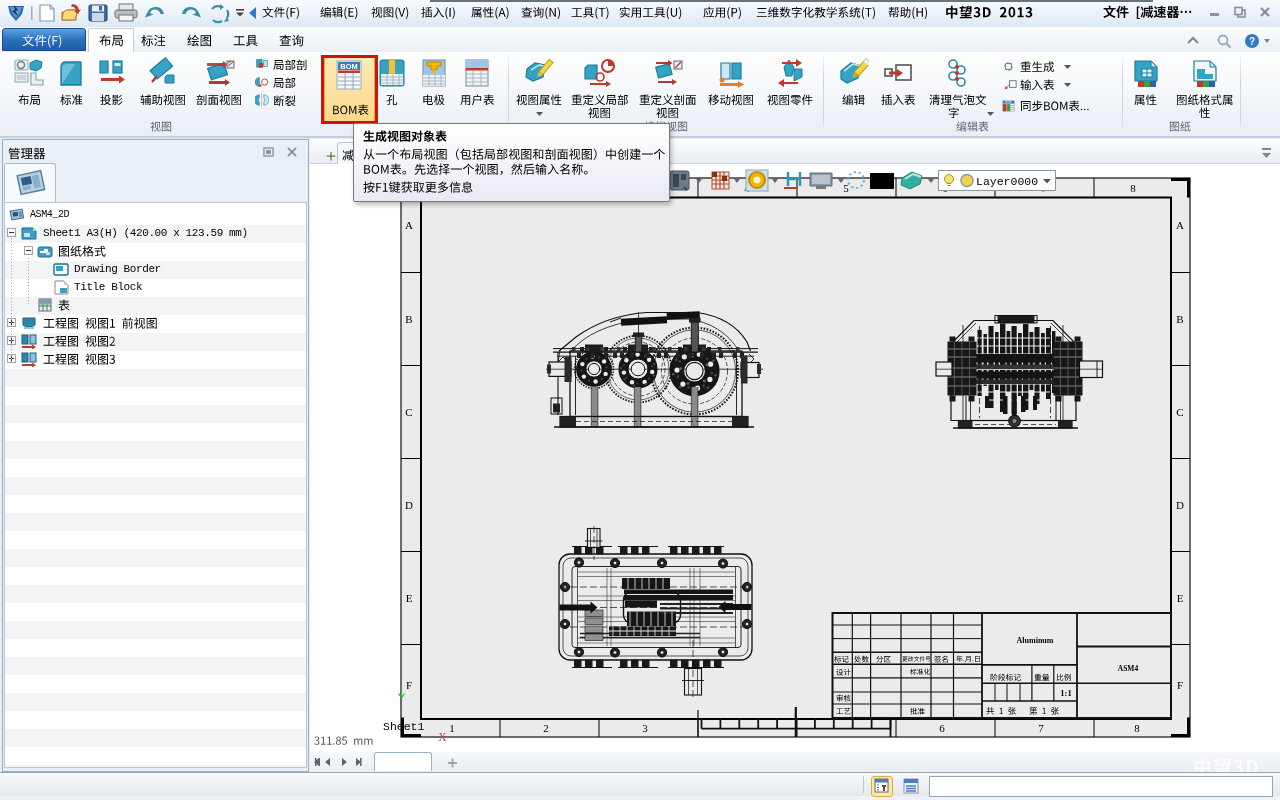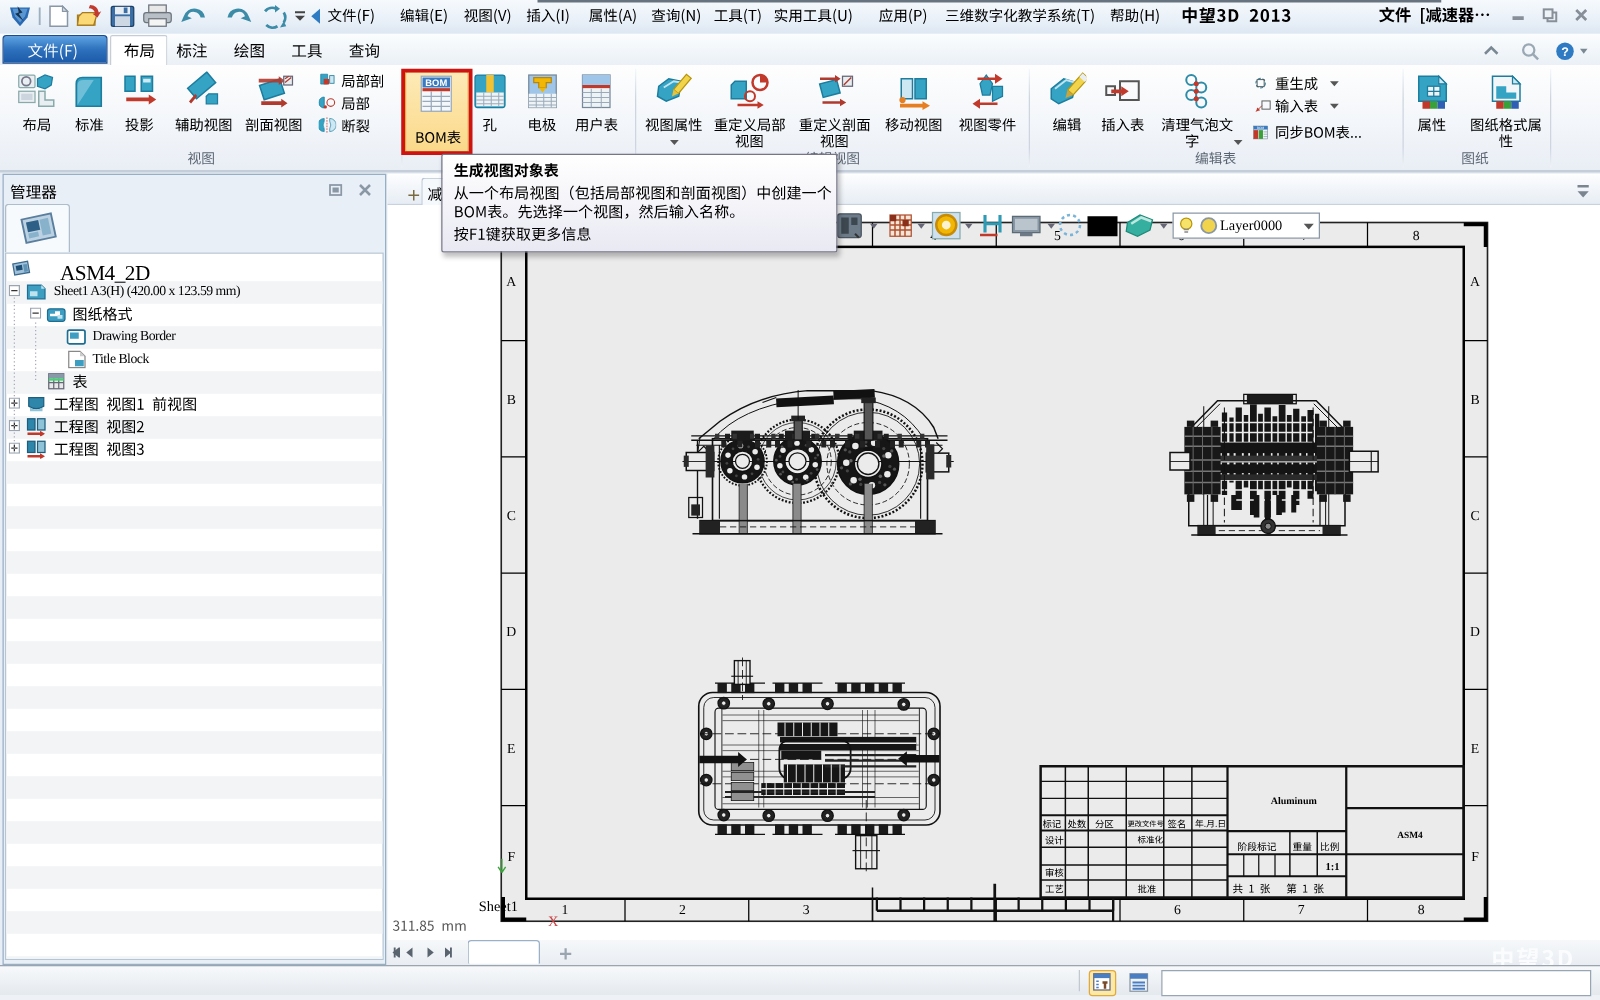--- a/index.html
+++ b/index.html
@@ -1,18 +1,18 @@
 <!DOCTYPE html>
 <html><head><meta charset="utf-8">
 <style>
 *{margin:0;padding:0;box-sizing:border-box}
 html,body{width:1280px;height:800px;overflow:hidden;font-family:"Liberation Sans",sans-serif;background:#fff}
 .abs{position:absolute}
 #page{position:relative;width:1280px;height:800px;background:#e8eef5}
-.mono{font-family:Liberation Serif, serif}
+.mono{font-family:Liberation Mono, monospace}
 </style></head><body>
 <div id="page">
 <div class="abs" style="left:0;top:0;width:1280px;height:27px;background:linear-gradient(#f6fafd,#e9f0f8 60%,#dde7f2)"></div>
     <div class="abs" style="left:430px;top:0px;width:723px;height:1.5px;background:#67737e"></div>
     <svg class="abs" style="left:0;top:0" width="260" height="26" viewBox="0 0 260 26">
 <g>
 
  <path d="M8 6 L24 6 L22 14 L16 21 L10 14 Z" fill="#2b6bb4"></path>
  <path d="M10 7 L22 7 L20 13 L16 18 L12 13 Z" fill="#5a96d2"></path>
  <path d="M14 5 l4 5 -3 1 4 6 -7 -6 3 -1 z" fill="#16324f"></path>
@@ -473,21 +473,21 @@
       <div class="abs" style="left:0;top:526px;width:303px;height:18px;background:#f2f4f6"></div>
       <div class="abs" style="left:0;top:562px;width:303px;height:18px;background:#f2f4f6"></div>
     </div>
     <svg class="abs" style="left:9px;top:207px" width="16" height="16" viewBox="0 0 16 16">
       <g transform="rotate(-10 8 8)">
         <rect x="2" y="3" width="12" height="9" fill="#9fc0d8" stroke="#3a6a8e" stroke-width="1"></rect>
         <rect x="4" y="5" width="5" height="4" fill="#1d4e74"></rect>
         <rect x="10" y="5" width="3" height="6" fill="#5f93b4"></rect>
       </g>
     </svg>
-    <div class="abs mono" style="left:48px;top:209px;font-size:17px;letter-spacing:-0.4px;color:#000">ASM4_2D</div>
+    <div class="abs mono" style="left:30px;top:209px;font-size:10px;letter-spacing:-0.4px;color:#000">ASM4_2D</div>
     <svg class="abs" style="left:7px;top:228px" width="9" height="9">
       <rect x="0.5" y="0.5" width="8" height="8" fill="#fff" stroke="#9aa5b1"></rect>
       <path d="M2 4.5 h5" stroke="#333" stroke-width="1"></path>
     </svg>
     <svg class="abs" style="left:21px;top:225px" width="16" height="16" viewBox="0 0 16 16">
       <path d="M1 3 h11 l3 3 v8 h-14 z" fill="#3d9ec2" stroke="#1d6e92" stroke-width="1"></path>
       <path d="M12 3 l3 3 h-3 z" fill="#bfe2ef"></path>
       <rect x="3" y="8" width="6" height="4" fill="#bfe2ef"></rect>
     </svg>
     <div class="abs mono" style="left:43px;top:227px;font-size:11px;letter-spacing:-0.4px;color:#000">Sheet1 A3(H) (420.00 x 123.59 mm)</div>

